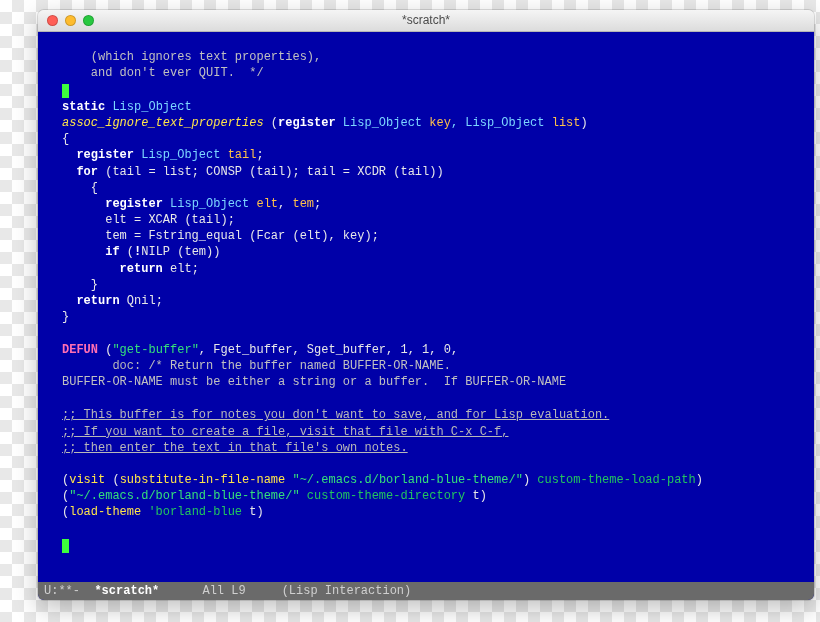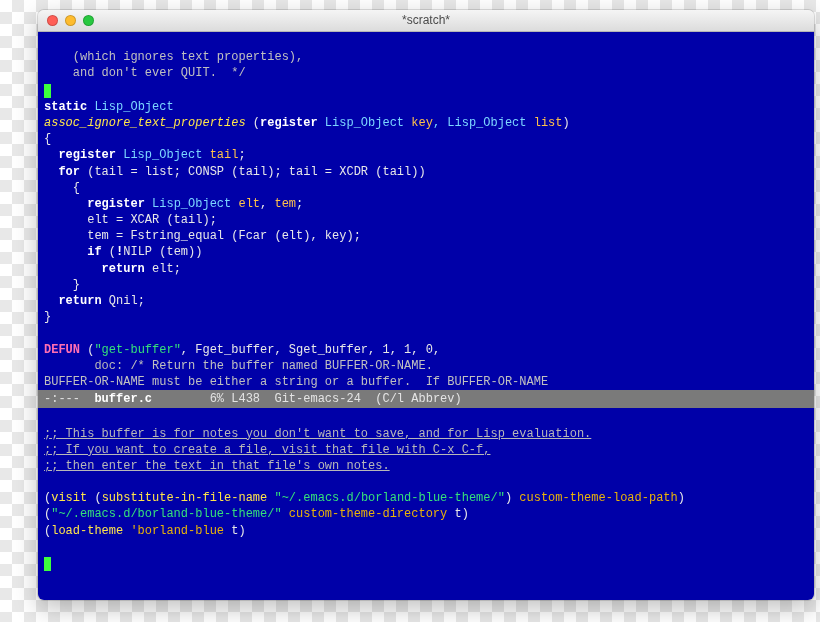--- a/index.html
+++ b/index.html
@@ -53,21 +53,21 @@
   }
   .editor {
     flex: 1;
     background: #0000a8;
     display: flex;
     flex-direction: column;
     overflow: hidden;
   }
   .pane {
     white-space: pre;
-    padding: 1px 4px 0 6px;
+    padding: 1px 4px 0 24px;
     color: #e8e8e8;
     overflow: hidden;
   }
   .pane.upper { flex: 0 0 auto; }
   .pane.lower { flex: 1 1 auto; }
   .modeline {
     background: #7a7a7a;
     color: #e4e4e4;
     padding: 1px 6px;
     white-space: pre;
@@ -79,21 +79,21 @@
   .c-keyword { color: #ffffff; font-weight: bold; }
   .c-type    { color: #7cd6ff; }
   .c-fn      { color: #ffe54a; font-style: italic; }
   .c-var     { color: #ffc24a; }
   .c-str     { color: #35e07a; }
   .c-doc     { color: #b8b8b8; }
   .c-macro   { color: #ff6fb3; font-weight: bold; }
   .lisp-comm { color: #b8b8b8; text-decoration: underline; }
   .lisp-fn   { color: #ffe54a; }
   .lisp-str  { color: #35e07a; }
-  .lisp-sym  { color: #eab308; }
+  .lisp-sym  { color: #22c55e; }
   .cursor {
     display: inline-block;
     width: 7px; height: 14px;
     background: #3dff3d;
     vertical-align: text-bottom;
     margin-top: 2px;
   }
 </style>
 </head>
 <body>
@@ -127,29 +127,29 @@
 <span>        </span><span class="c-keyword">return</span><span> elt;</span>
 <span>    }</span>
 <span>  </span><span class="c-keyword">return</span><span> Qnil;</span>
 <span>}</span>
 <span></span>
 <span class="c-macro">DEFUN</span><span> (</span><span class="c-str">"get-buffer"</span><span>, Fget_buffer, Sget_buffer, 1, 1, 0,</span>
 <span class="c-doc">       doc: </span><span class="c-comment">/* Return the buffer named BUFFER-OR-NAME.</span>
 <span class="c-comment">BUFFER-OR-NAME must be either a string or a buffer.  If BUFFER-OR-NAME</span>
 </div>
 
-    <div class="modeline"><span>-:---  </span><span class="buf">buffer.c</span><span>        6% L438  Git-emacs-24  (C/l Abbrev)</span></div>
 
     <div class="pane lower">
 <span class="lisp-comm">;; This buffer is for notes you don't want to save, and for Lisp evaluation.</span>
 <span class="lisp-comm">;; If you want to create a file, visit that file with C-x C-f,</span>
 <span class="lisp-comm">;; then enter the text in that file's own notes.</span>
 <span></span>
 <span>(</span><span class="lisp-fn">visit</span><span> (</span><span class="lisp-fn">substitute-in-file-name</span><span> </span><span class="lisp-str">"~/.emacs.d/borland-blue-theme/"</span><span>) </span><span class="lisp-sym">custom-theme-load-path</span><span>)</span>
 <span>(</span><span class="lisp-str">"~/.emacs.d/borland-blue-theme/"</span><span> </span><span class="lisp-sym">custom-theme-directory</span><span> t)</span>
 <span>(</span><span class="lisp-fn">load-theme</span><span> </span><span class="lisp-sym">'borland-blue</span><span> t)</span>
 <span></span>
 <span class="cursor"></span>
 </div>
 
+    <div class="modeline inactive"><span>U:**-  </span><span class="buf">*scratch*</span><span>      All L9     (Lisp Interaction)</span></div>
 
   </div>
 </div>
 
 </body></html>

